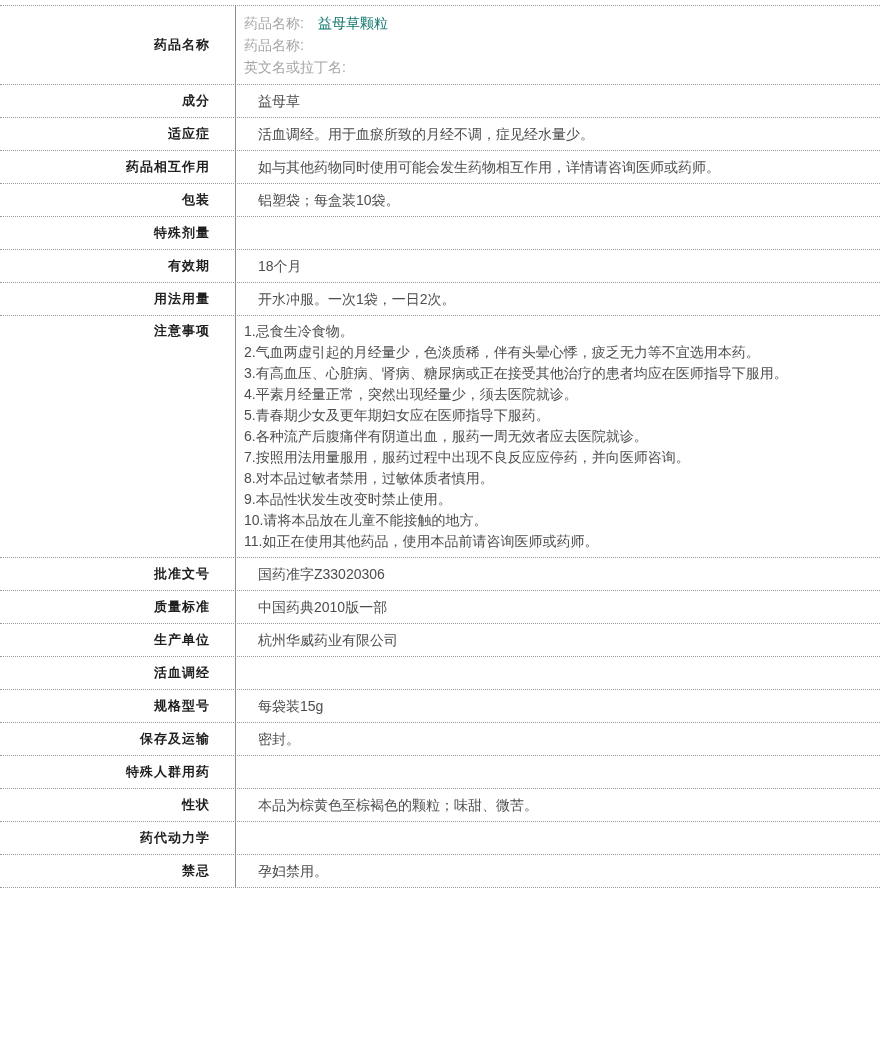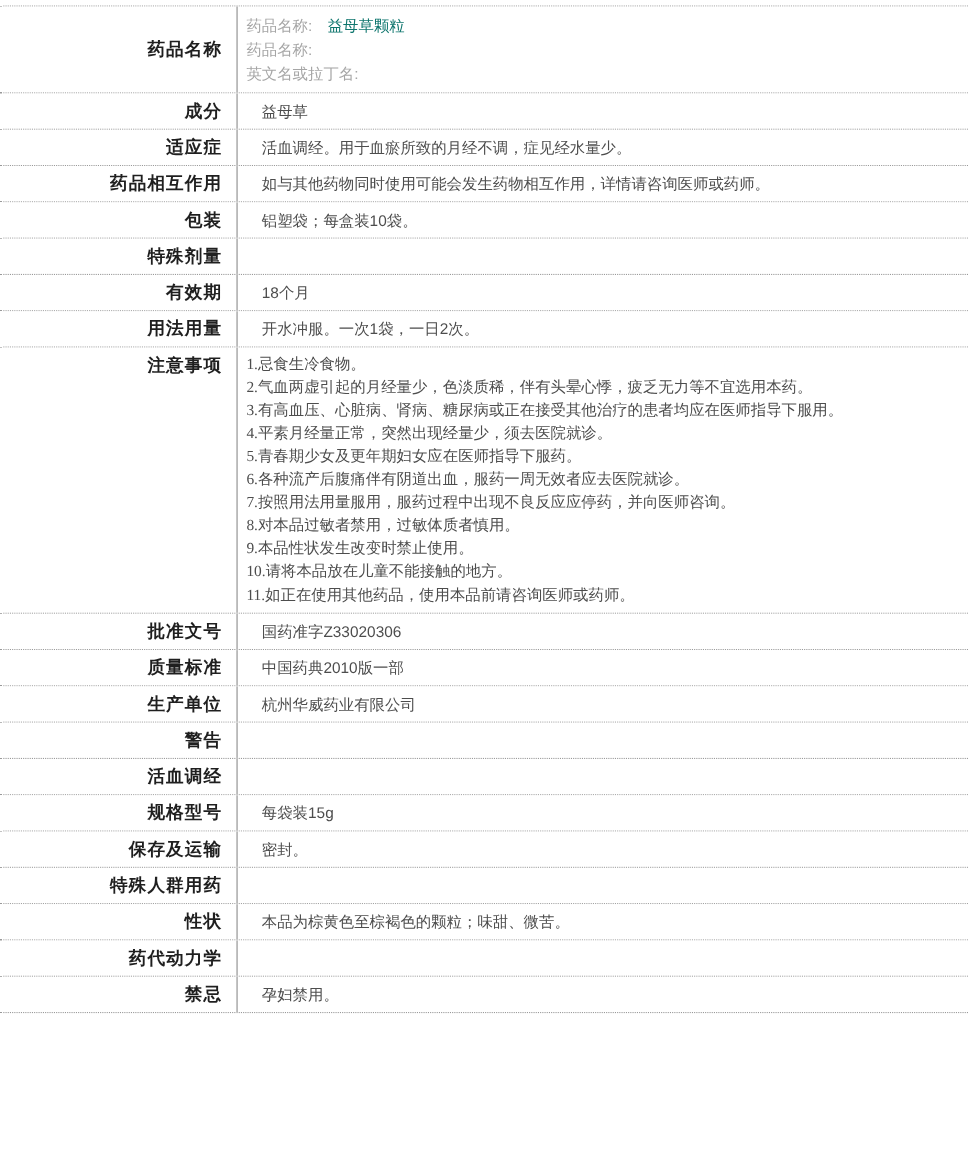--- a/index.html
+++ b/index.html
@@ -18,29 +18,29 @@
     border-top: 1px dotted #999999;
     width: 880px;
   }
   .row {
     display: flex;
     border-bottom: 1px dotted #999999;
     min-height: 32px;
     background: #ffffff;
   }
   .cell-label {
-    width: 216px;
+    width: 236px;
     box-sizing: border-box;
     border-right: 1px solid #8c8c8c;
     display: flex;
     align-items: center;
     justify-content: flex-end;
-    padding-right: 13px;
+    padding-right: 25px;
     font-weight: bold;
-    font-size: 16px;
+    font-size: 13px;
     color: #1f1f1f;
     letter-spacing: 1px;
   }
   .cell-value {
     flex: 1;
     display: flex;
     align-items: center;
     box-sizing: border-box;
     padding: 5px 10px 5px 22px;
     font-size: 14px;
@@ -59,21 +59,21 @@
   
   .row-notes { min-height: 239px; }
   .row-notes .cell-label {
     align-items: flex-start;
     padding-top: 6px;
   }
   .row-notes .cell-value {
     display: block;
     padding: 5px 10px 5px 8px;
   }
-  .note-line { line-height: 21px; font-family: Liberation Serif, serif; }
+  .note-line { line-height: 21px; }
 </style>
 </head>
 <body>
 
 <div class="drug-table">
 
   <div class="row row-name">
     <div class="cell-label">药品名称</div>
     <div class="cell-value">
       <div class="subline">
@@ -148,24 +148,20 @@
   <div class="row">
     <div class="cell-label">质量标准</div>
     <div class="cell-value">中国药典2010版一部</div>
   </div>
 
   <div class="row">
     <div class="cell-label">生产单位</div>
     <div class="cell-value">杭州华威药业有限公司</div>
   </div>
 
-  <div class="row">
-    <div class="cell-label">警告</div>
-    <div class="cell-value"></div>
-  </div>
 
   <div class="row">
     <div class="cell-label">活血调经</div>
     <div class="cell-value"></div>
   </div>
 
   <div class="row">
     <div class="cell-label">规格型号</div>
     <div class="cell-value">每袋装15g</div>
   </div>

